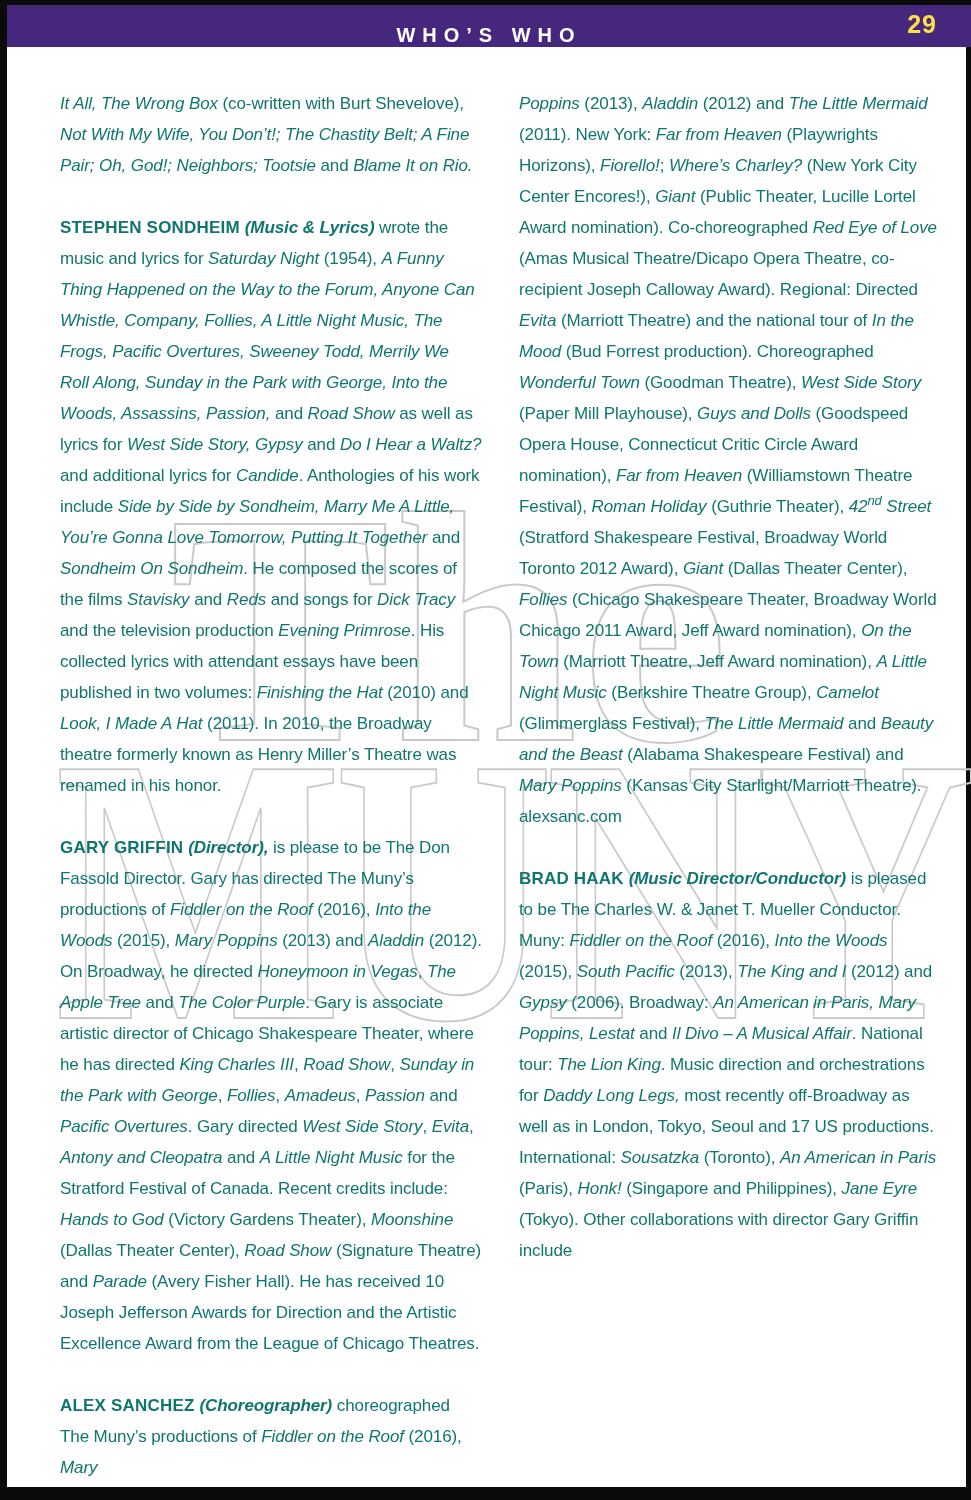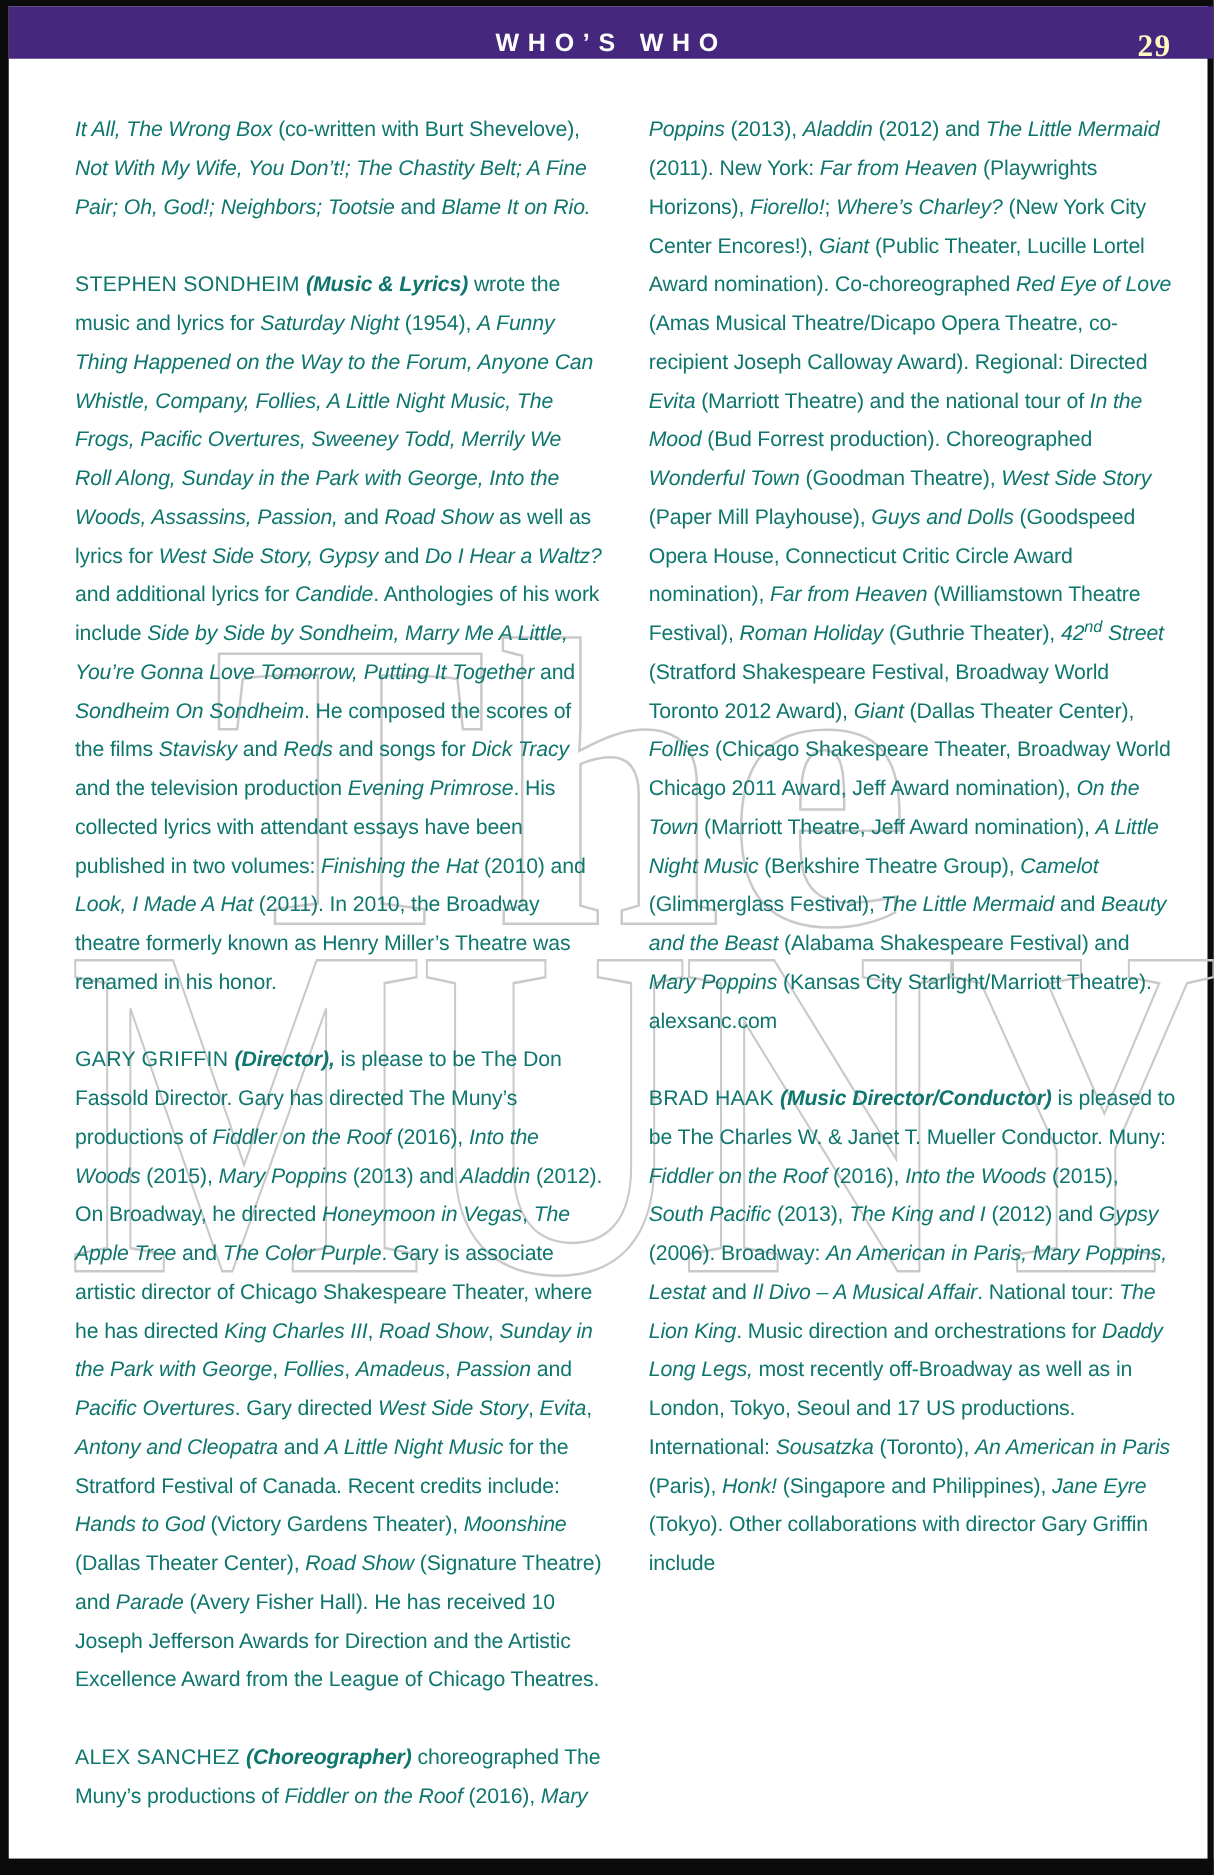--- a/index.html
+++ b/index.html
@@ -16,43 +16,43 @@
   .header-bar {
     position:absolute; left:7px; right:0; top:5px; height:42px;
     background:#46277e; z-index:4;
   }
   .page-title {
     position:absolute; left:0; right:0; top:19px;
     text-align:center; color:#ffffff;
     font-size:20px; font-weight:bold; letter-spacing:7px;
   }
   .page-number {
-    position:absolute; right:34px; top:19px;
-    color:#fef9c3; font-size:25px; font-weight:bold; letter-spacing:1px;font-family:Liberation Serif, serif;
+    position:absolute; right:34px; top:5px;
+    color:#fde047; font-size:25px; font-weight:bold; letter-spacing:1px;
   }
   .watermark {
     position:absolute; z-index:2; line-height:1;
     font-family:"Liberation Serif", serif; font-weight:bold;
     color:transparent; -webkit-text-stroke:2px #c9c9c9;
     white-space:nowrap; pointer-events:none;
   }
   .wm-the  { left:170px; top:464px; font-size:330px; letter-spacing:4px; }
   .wm-muny { left:55px;  top:700px; font-size:380px; letter-spacing:-10px;
              transform:scaleX(0.80); transform-origin:left top; }
   .column { position:absolute; top:88px; z-index:3; }
   .col-left  { left:60px;  width:422px; }
   .col-right { left:519px; width:424px; }
   .para {
     margin:0 0 31px 0;
     font-size:17px; line-height:31px; color:#0f766e;
     letter-spacing:-0.1px;
   }
   .seg-n  { font-style:normal; }
   .seg-i  { font-style:italic; }
-  .seg-b  { font-weight:normal; letter-spacing:0.2px; }
+  .seg-b  { font-weight:bold; letter-spacing:0.2px; }
   .seg-bi { font-weight:bold; font-style:italic;margin-top:24px; }
   .seg-s  { font-style:italic; font-size:13px; vertical-align:super; line-height:0; }
   .bottom-bar {
     position:absolute; left:0; right:0; bottom:0; height:13px;
     background:#0b0b0b; z-index:5;
   }
 </style>
 </head>
 <body>
 

